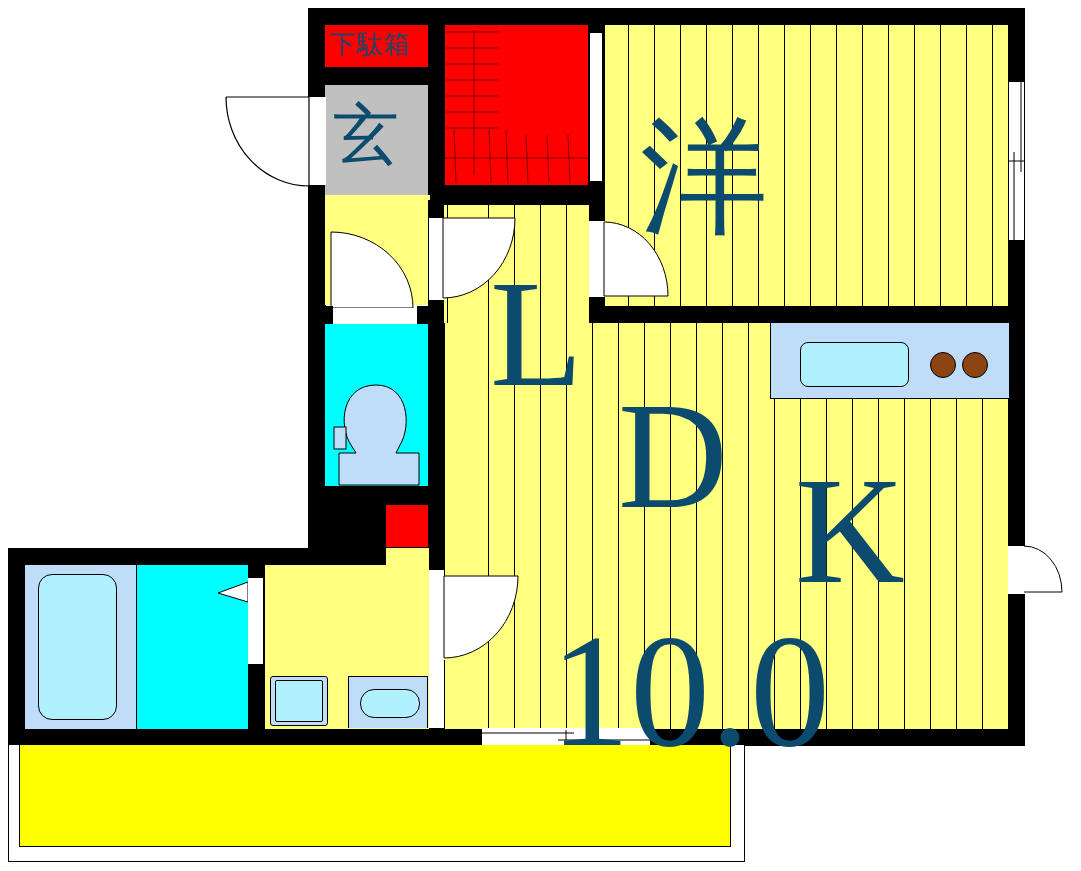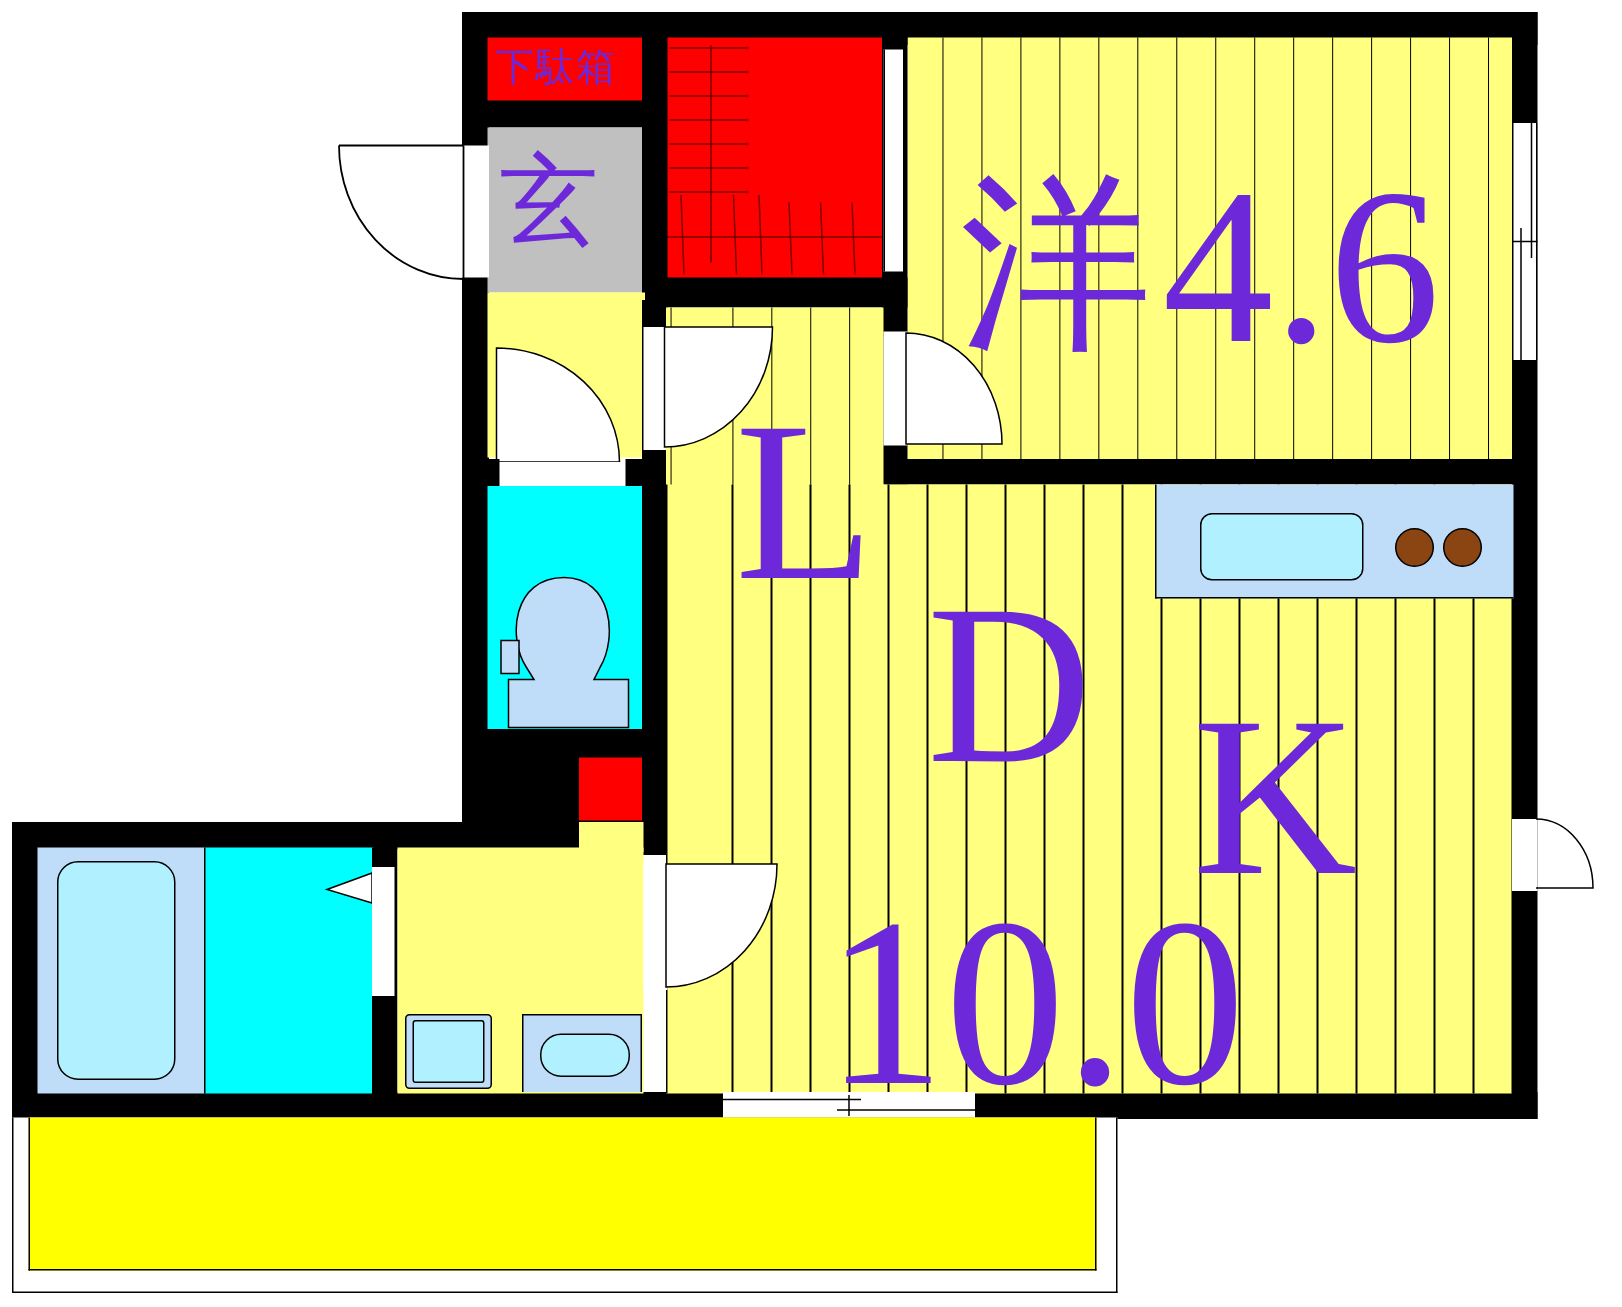--- a/index.html
+++ b/index.html
@@ -2,21 +2,21 @@
 <html><head>
 <meta charset="utf-8">
 <style>
   html,body{margin:0;padding:0;background:#fff;}
   #plan{position:relative;width:1081px;height:871px;background:#fff;overflow:hidden;font-family:"Liberation Serif","DejaVu Serif",serif;}
   .abs{position:absolute;}
   .wall{background:#000;}
   .floor{background-color:#ffff80;}
   .stripes{background-image:repeating-linear-gradient(to right, transparent 0, transparent 25px, #000 25px, #000 26px);}
   .win{background:#fff;}
-  .lbl{position:absolute;color:#6d28d9;line-height:1;white-space:nowrap;}
+  .lbl{position:absolute;color:#0c4a6e;line-height:1;white-space:nowrap;}
   svg{position:absolute;overflow:visible;}
 </style>
 </head>
 <body>
 
 <div id="plan">
 
   <div class="abs wall" style="left:308px;top:8px;width:717px;height:22px;"></div>
   <div class="abs wall" style="left:1008px;top:8px;width:17px;height:738px;"></div>
   <div class="abs wall" style="left:308px;top:8px;width:18px;height:560px;"></div>
@@ -137,20 +137,19 @@
   <svg style="left:482px;top:728px;" width="168" height="17">
     <line x1="0" y1="5" x2="92" y2="5" stroke="#000"></line>
     <line x1="76" y1="12" x2="168" y2="12" stroke="#000"></line>
     <line x1="84" y1="2" x2="84" y2="16" stroke="#000"></line>
   </svg>
 
   <div class="abs" style="left:8px;top:745px;width:737px;height:117px;border:1px solid #000;border-top:none;background:#fff;box-sizing:border-box;"></div>
   <div class="abs" style="left:19px;top:745px;width:712px;height:102px;background:#ffff00;border:1px solid #000;border-top:none;box-sizing:border-box;"></div>
 
   <div class="lbl" style="left:640px;top:112px;font-size:128px;font-family:'DejaVu Serif',serif;">洋</div>
-  <div class="lbl" style="left:775px;top:104px;font-size:148px;">4.6</div>
 
   <div class="lbl" style="left:490px;top:258px;font-size:152px;">L</div>
   <div class="lbl" style="left:618px;top:380px;font-size:152px;">D</div>
   <div class="lbl" style="left:795px;top:455px;font-size:152px;">K</div>
-  <div class="lbl" style="left:550px;top:588px;font-size:160px;">10.0</div>
+  <div class="lbl" style="left:550px;top:611px;font-size:160px;">10.0</div>
 
 </div>
 
 </body></html>

